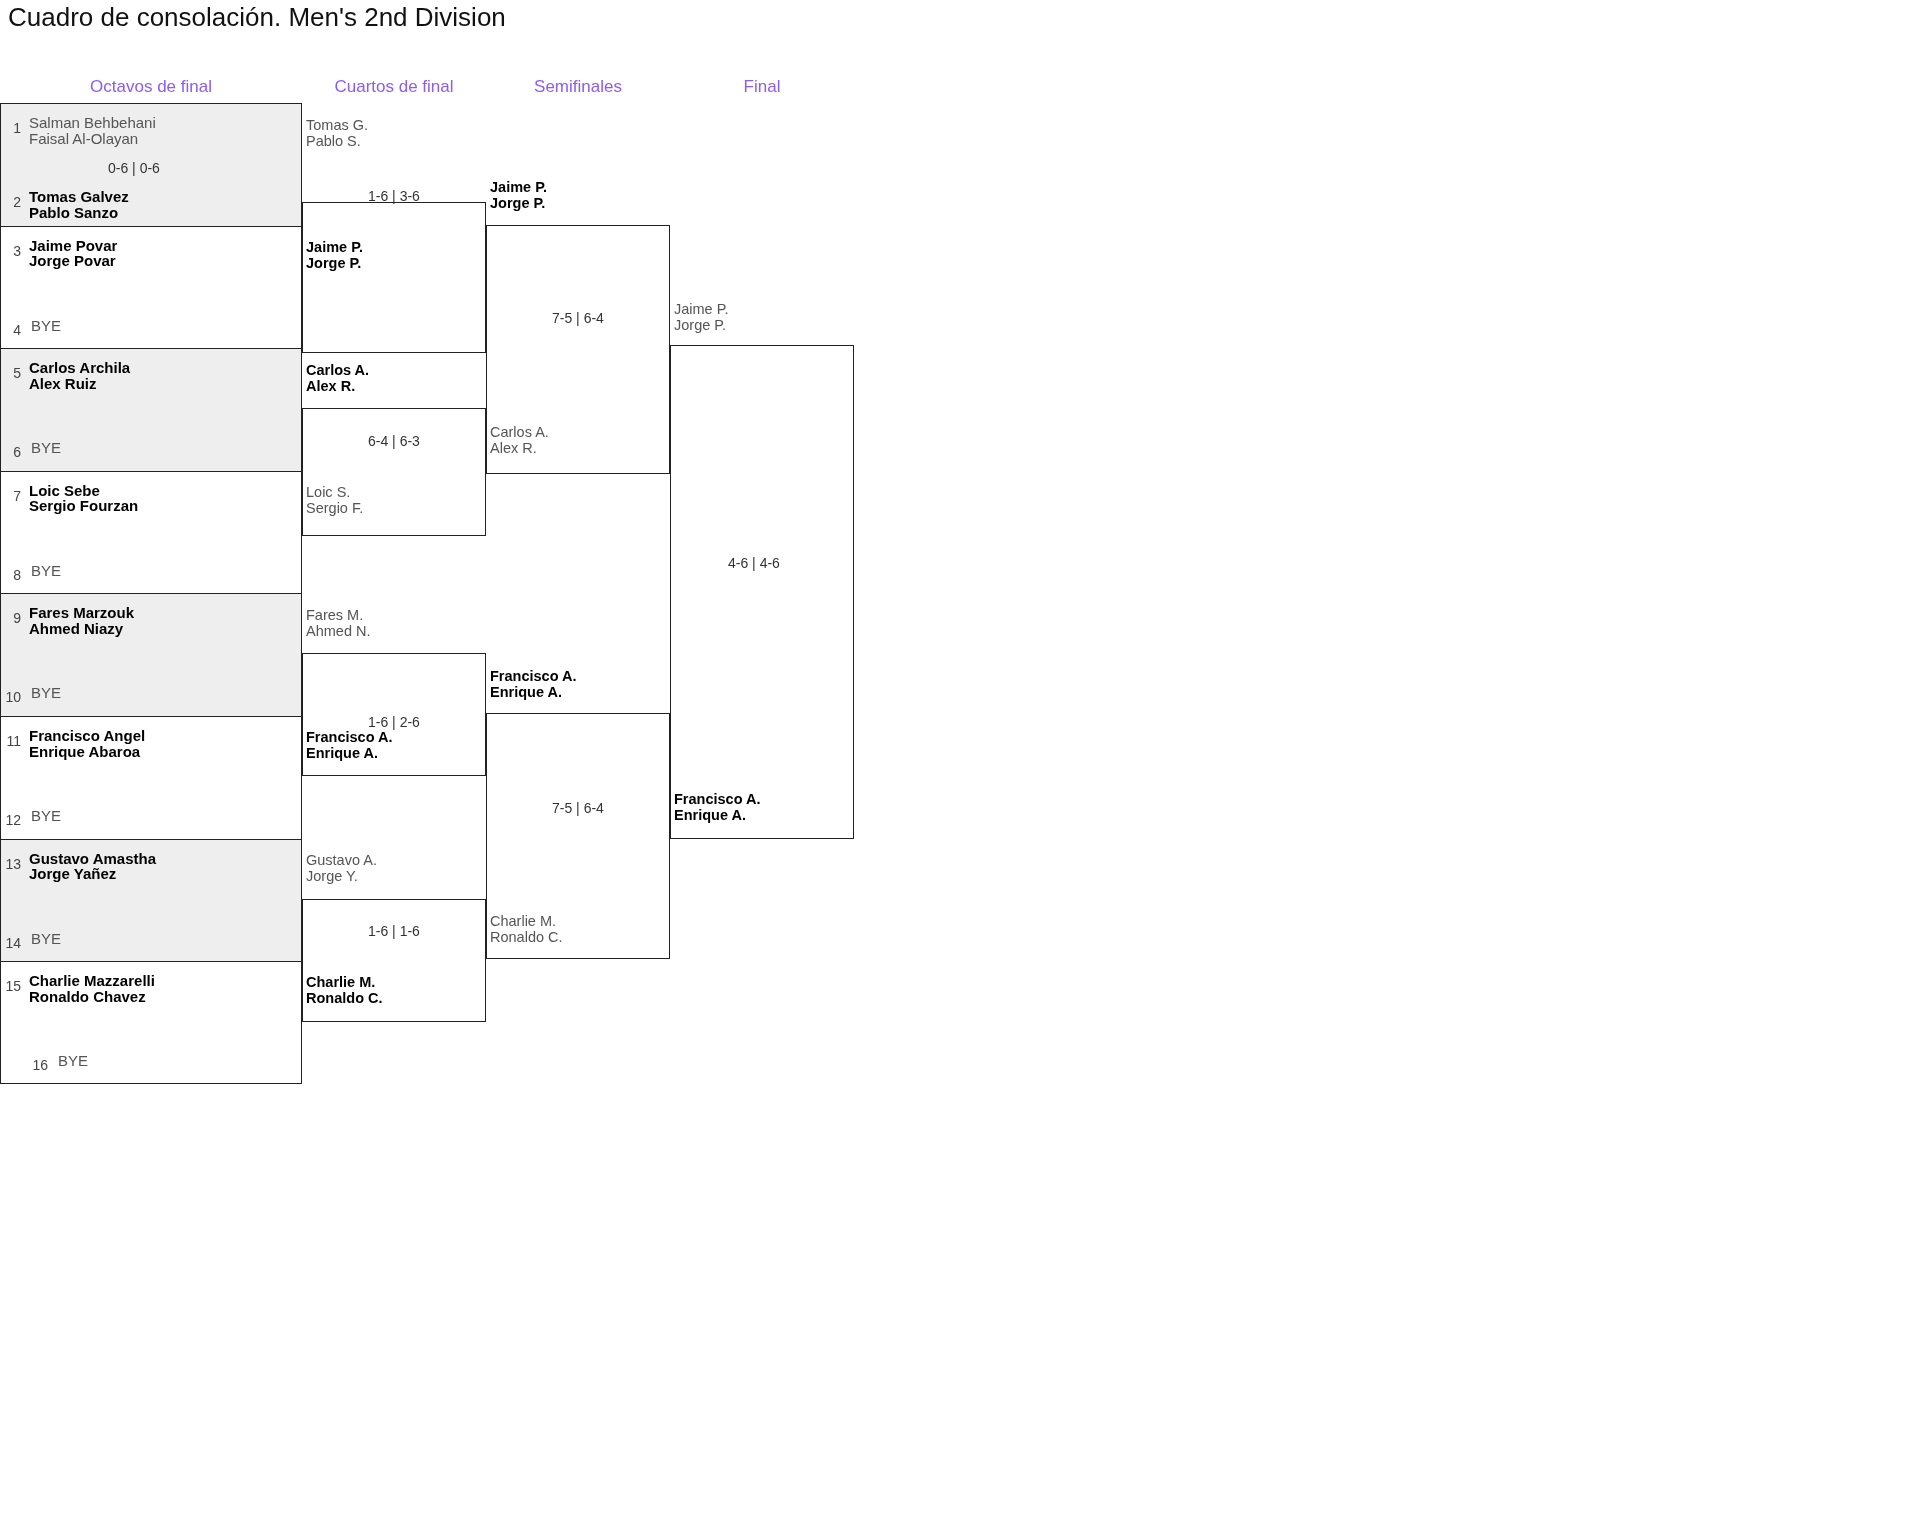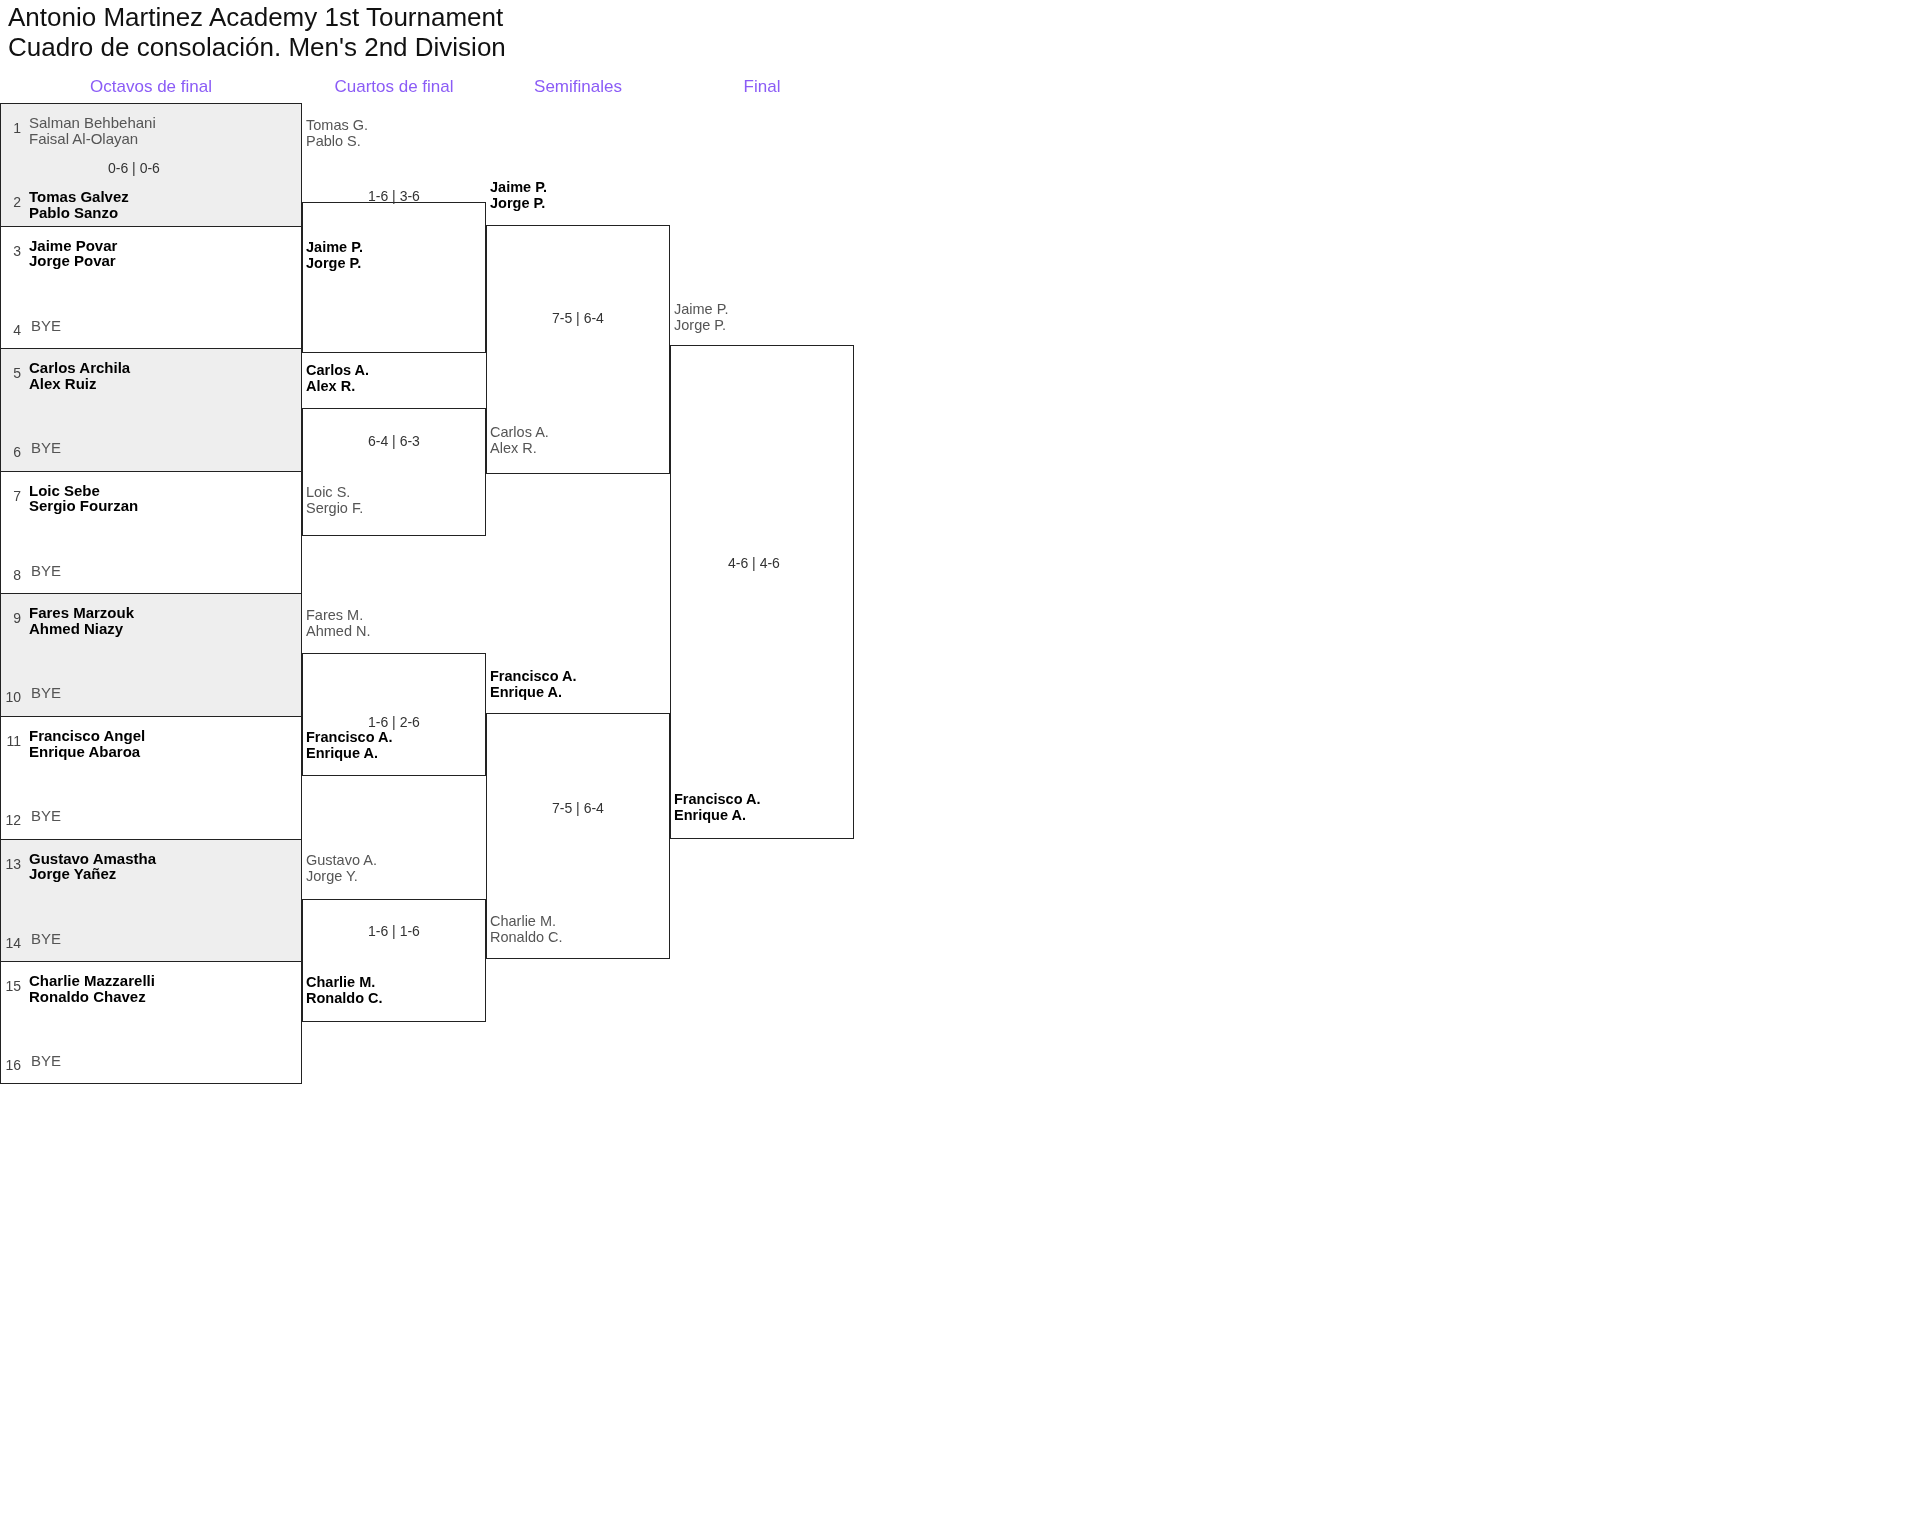--- a/index.html
+++ b/index.html
@@ -49,21 +49,20 @@
   .bname { position: absolute; font-size: 14.5px; line-height: 15.5px; white-space: nowrap; }
   .bname .ln { display: block; }
   .bscore { position: absolute; font-size: 14px; color: #333333; white-space: nowrap; }
 </style>
 </head>
 <body>
 
 <div id="page">
 
   <div id="title-block">
-    <div class="title-line">Antonio Martinez Academy 1st Tournament</div>
     <div class="title-line">Cuadro de consolación. Men's 2nd Division</div>
   </div>
 
 
   <div class="round-header" style="left:0px;   top:77px; width:302px;">Octavos de final</div>
   <div class="round-header" style="left:302px; top:77px; width:184px;">Cuartos de final</div>
   <div class="round-header" style="left:486px; top:77px; width:184px;">Semifinales</div>
   <div class="round-header" style="left:670px; top:77px; width:184px;">Final</div>
 
   <div id="r1">
@@ -170,21 +169,21 @@
         <div class="sep"></div>
       </div>
       <div class="r1-block" style="top: 858.2px;">
         <div class="seedrow" style="top: 11px;">
           <div class="seednum">15</div>
           <div class="seedteam win">
             <span class="ln">Charlie Mazzarelli</span>
             <span class="ln">Ronaldo Chavez</span>
           </div>
         </div>
-        <div class="seedrow" style="top: 90px;">
+        <div class="seedrow" style="top: 90px; padding-left: 27px;">
           <div class="seednum">16</div>
           <div class="bye">BYE</div>
         </div>
       </div>
     </div>
 
   <div class="bbox" style="left:302px; top:202px; width:184px; height:151px;"></div>
   <div class="bbox" style="left:302px; top:408px; width:184px; height:128px;"></div>
   <div class="bbox" style="left:302px; top:653px; width:184px; height:123px;"></div>
   <div class="bbox" style="left:302px; top:899px; width:184px; height:123px;"></div>

